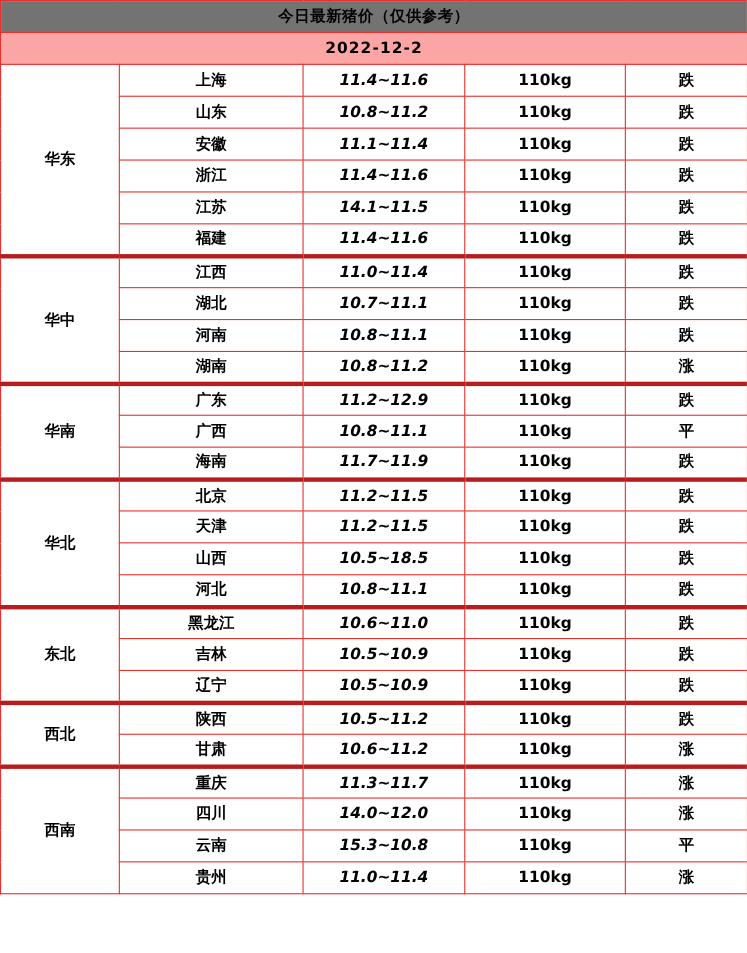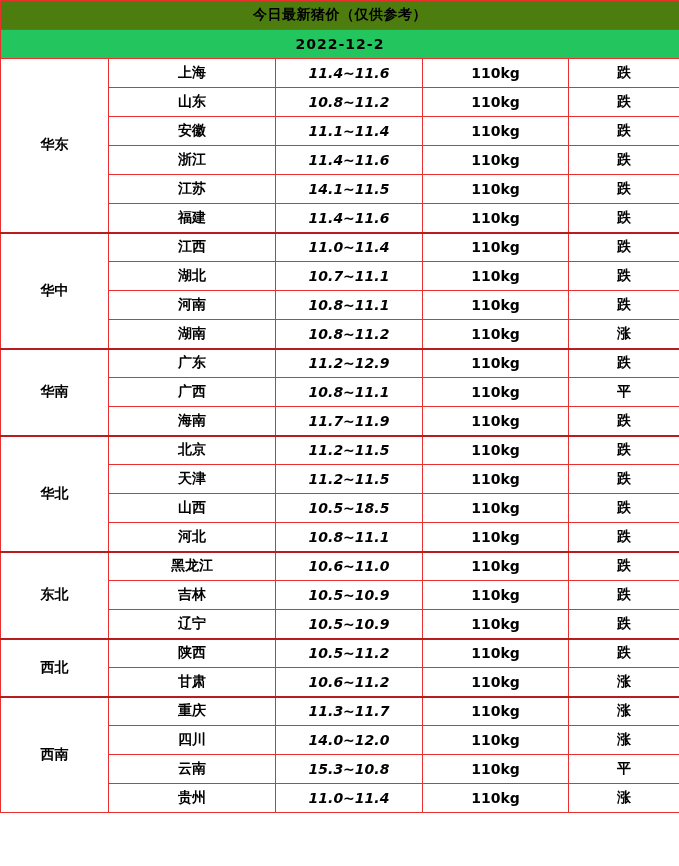--- a/index.html
+++ b/index.html
@@ -23,30 +23,30 @@
     padding: 0;
     text-align: center;
     vertical-align: middle;
     font-size: 14px;
     font-weight: bold;
     color: #000000;
     height: 29px;
     box-sizing: border-box;
   }
   .title-cell {
-    background: #4d7c0f;
+    background: #737373;
     color: #ffffff;
     font-size: 15px;
     font-weight: bold;
     height: 35px;
     border: 1px solid #ef6c0a;
     letter-spacing: 0.5px;
   }
   .date-cell {
-    background: #22c55e;
+    background: #fca5a5;
     color: #ffffff;
     font-size: 15px;
     font-weight: bold;
     height: 30px;
     border: 1px solid #ef6c0a;
     letter-spacing: 1px;
   }
   .region-cell {
     font-size: 15px;
     font-weight: bold;
@@ -70,21 +70,21 @@
     color: #000000;
   }
   .trend-cell {
     font-size: 14.5px;
     font-weight: bold;
   }
   .trend-down { color: #00a33e; }
   .trend-up { color: #ff0000; }
   .trend-flat { color: #000000; }
   .group-sep td {
-    border-top: 2px solid #b91c1c;
+    border-top: 4px solid #b91c1c;
     border-radius: 11px;
   }
   col.c-region { width: 108px; }
   col.c-province { width: 167px; }
   col.c-price { width: 147px; }
   col.c-weight { width: 146px; }
   col.c-trend { width: 111px; }
 </style>
 </head>
 <body>

